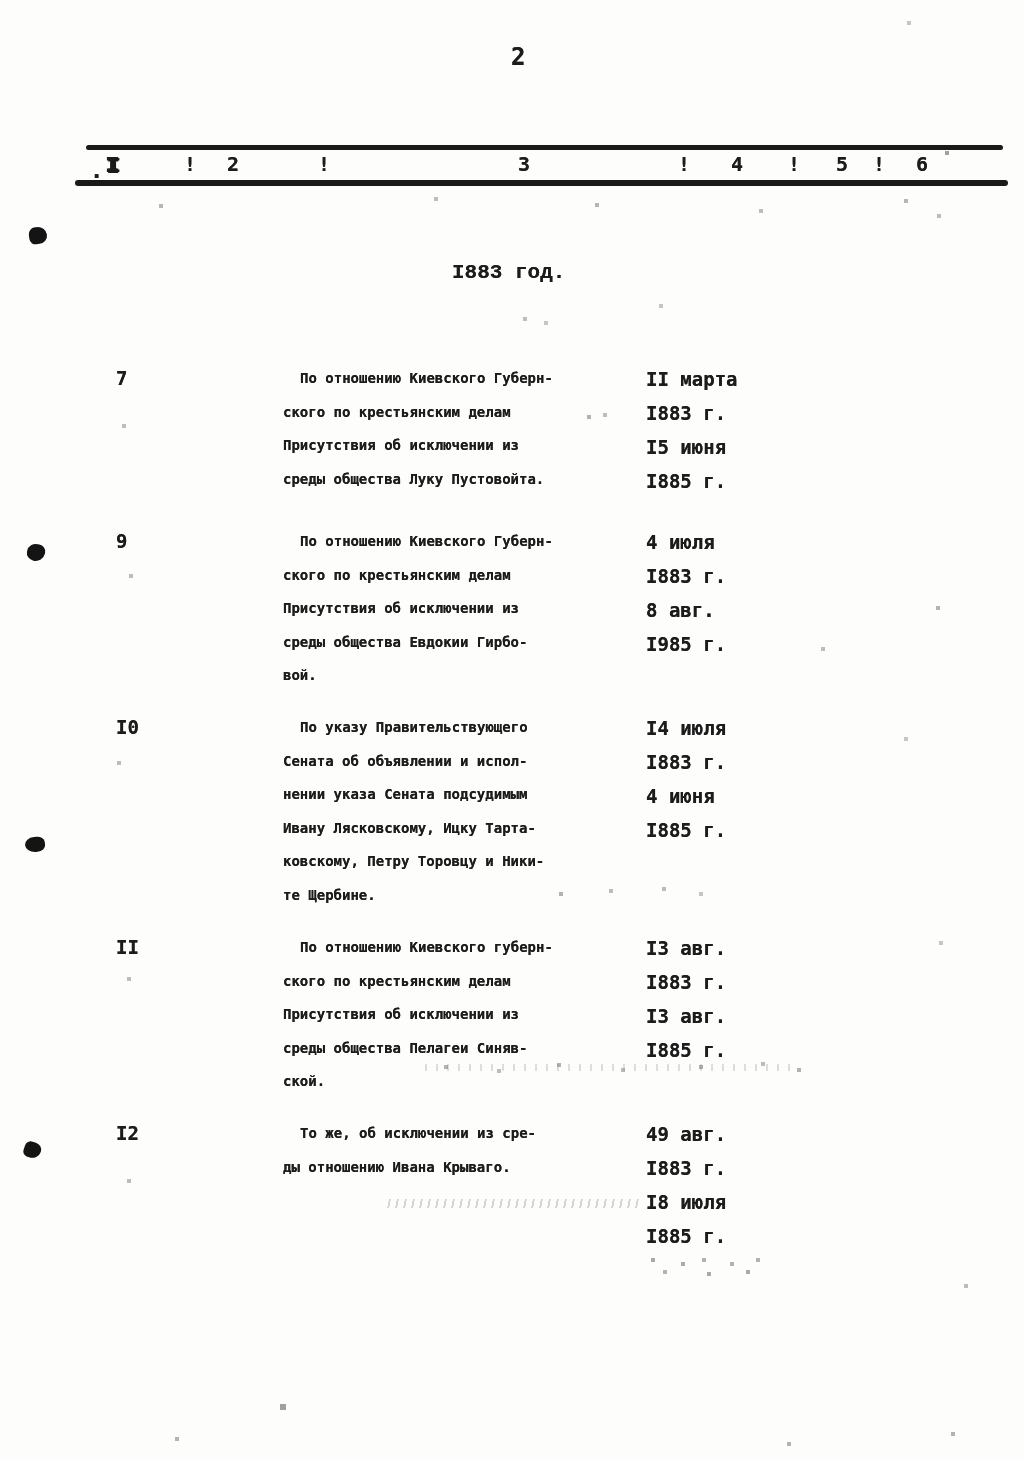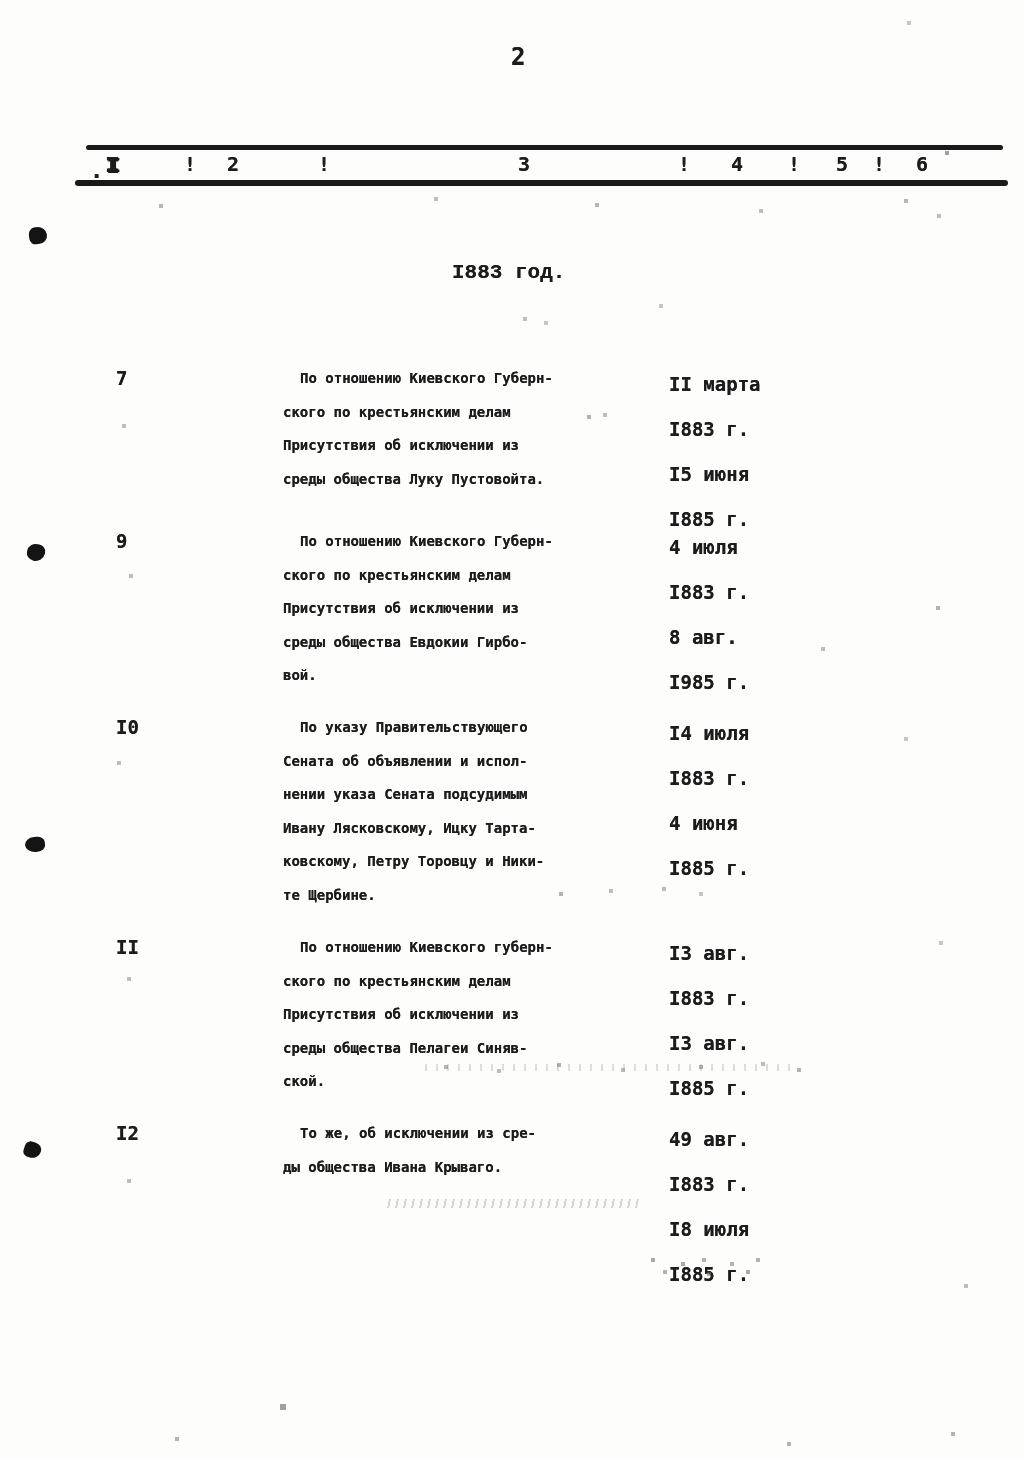--- a/index.html
+++ b/index.html
@@ -28,22 +28,22 @@
     transform:scaleX(1.15);
   }
   .ruler-dot{left:90px;top:158px;font-size:22px;font-weight:700;}
   
   .year{left:452px;top:258px;font-size:21px;line-height:30px;font-family:Liberation Mono, monospace;}
   
   .entry{left:0;width:1024px;height:0;}
   .entry .num{position:absolute;left:116px;top:0;font-size:19px;line-height:33.5px;}
   .entry .desc{position:absolute;left:283px;top:0;width:366px;
     font-size:14px;line-height:33.5px;text-indent:17px;}
-  .entry .dates{position:absolute;left:669px;top:0;width:170px;
-    font-size:19px;line-height:45px;}
+  .entry .dates{position:absolute;left:646px;top:0;width:170px;
+    font-size:19px;line-height:34px;}
   
   .punch{background:#141414;}
   .p1{left:29px;top:227px;width:18px;height:17px;border-radius:45% 60% 55% 40%;transform:rotate(-8deg);}
   .p2{left:27px;top:544px;width:18px;height:17px;border-radius:55% 45% 60% 50%;transform:rotate(12deg);}
   .p3{left:25px;top:837px;width:20px;height:15px;border-radius:60% 50% 50% 65%;transform:rotate(-5deg);}
   .p4{left:24px;top:1142px;width:17px;height:16px;border-radius:45% 55% 70% 40%;transform:rotate(18deg);}
   
   .speckles{left:0;top:0;width:2px;height:2px;background:transparent;opacity:.55;
     box-shadow:
       160px 205px 0 1px #7d7d7d, 435px 198px 0 1px #8a8a8a, 596px 204px 0 1px #7d7d7d,
@@ -149,21 +149,21 @@
 ской.</div>
   <div class="dates tw">I3 авг.
 I883 г.
 I3 авг.
 I885 г.</div>
 </div>
 
 <div class="abs entry" style="top:1117px">
   <div class="num tw">I2</div>
   <div class="desc tw">То же, об исключении из сре-
-ды общества Ивана Крываго.</div>
+ды отношению Ивана Крываго.</div>
   <div class="dates tw">49 авг.
 I883 г.
 I8 июля
 I885 г.</div>
 </div>
 
 <div class="abs speckles"></div>
 <div class="abs smudge"></div>
 <div class="abs smudge2"></div>
 

